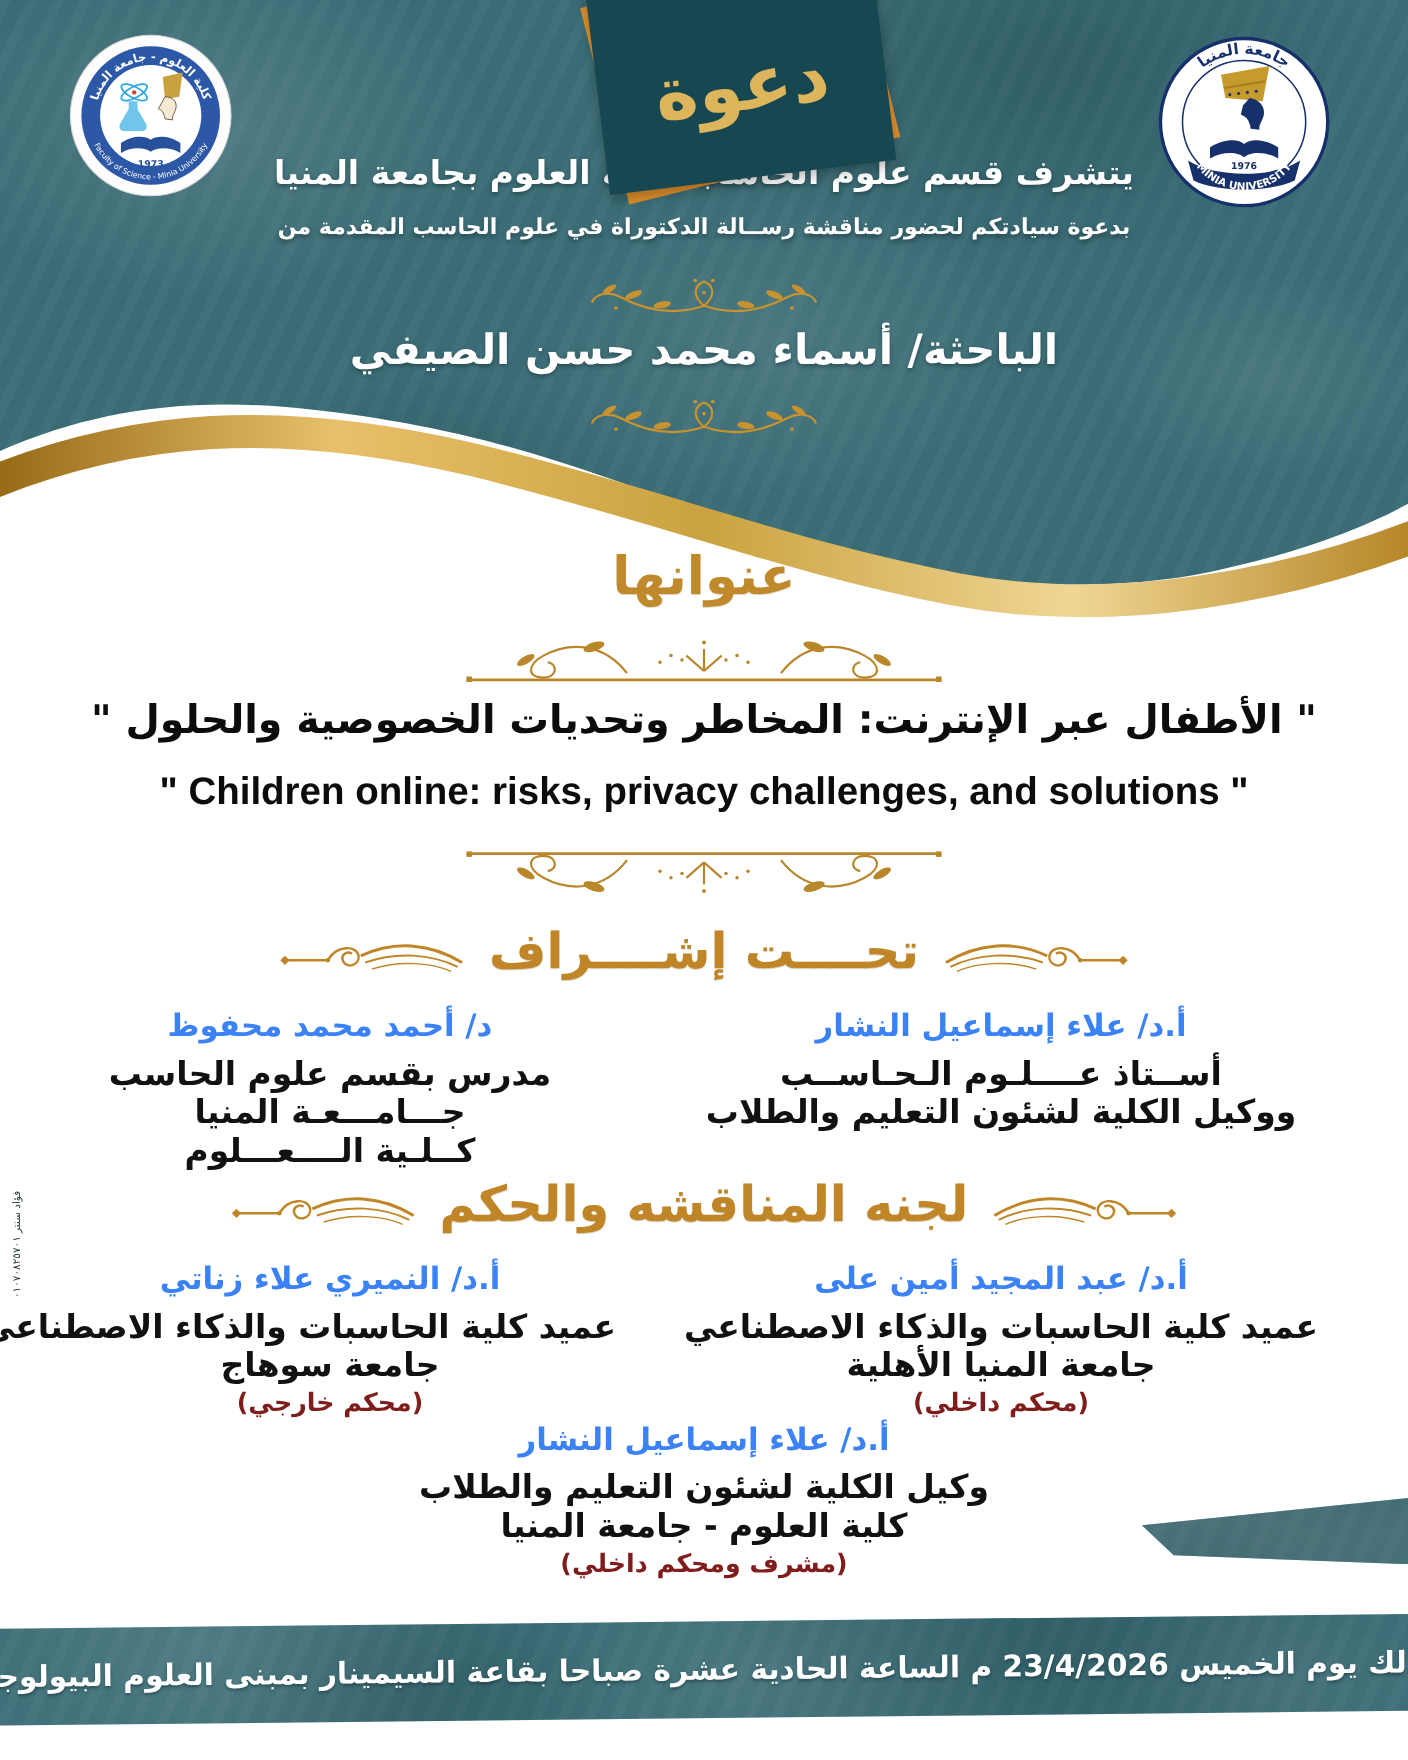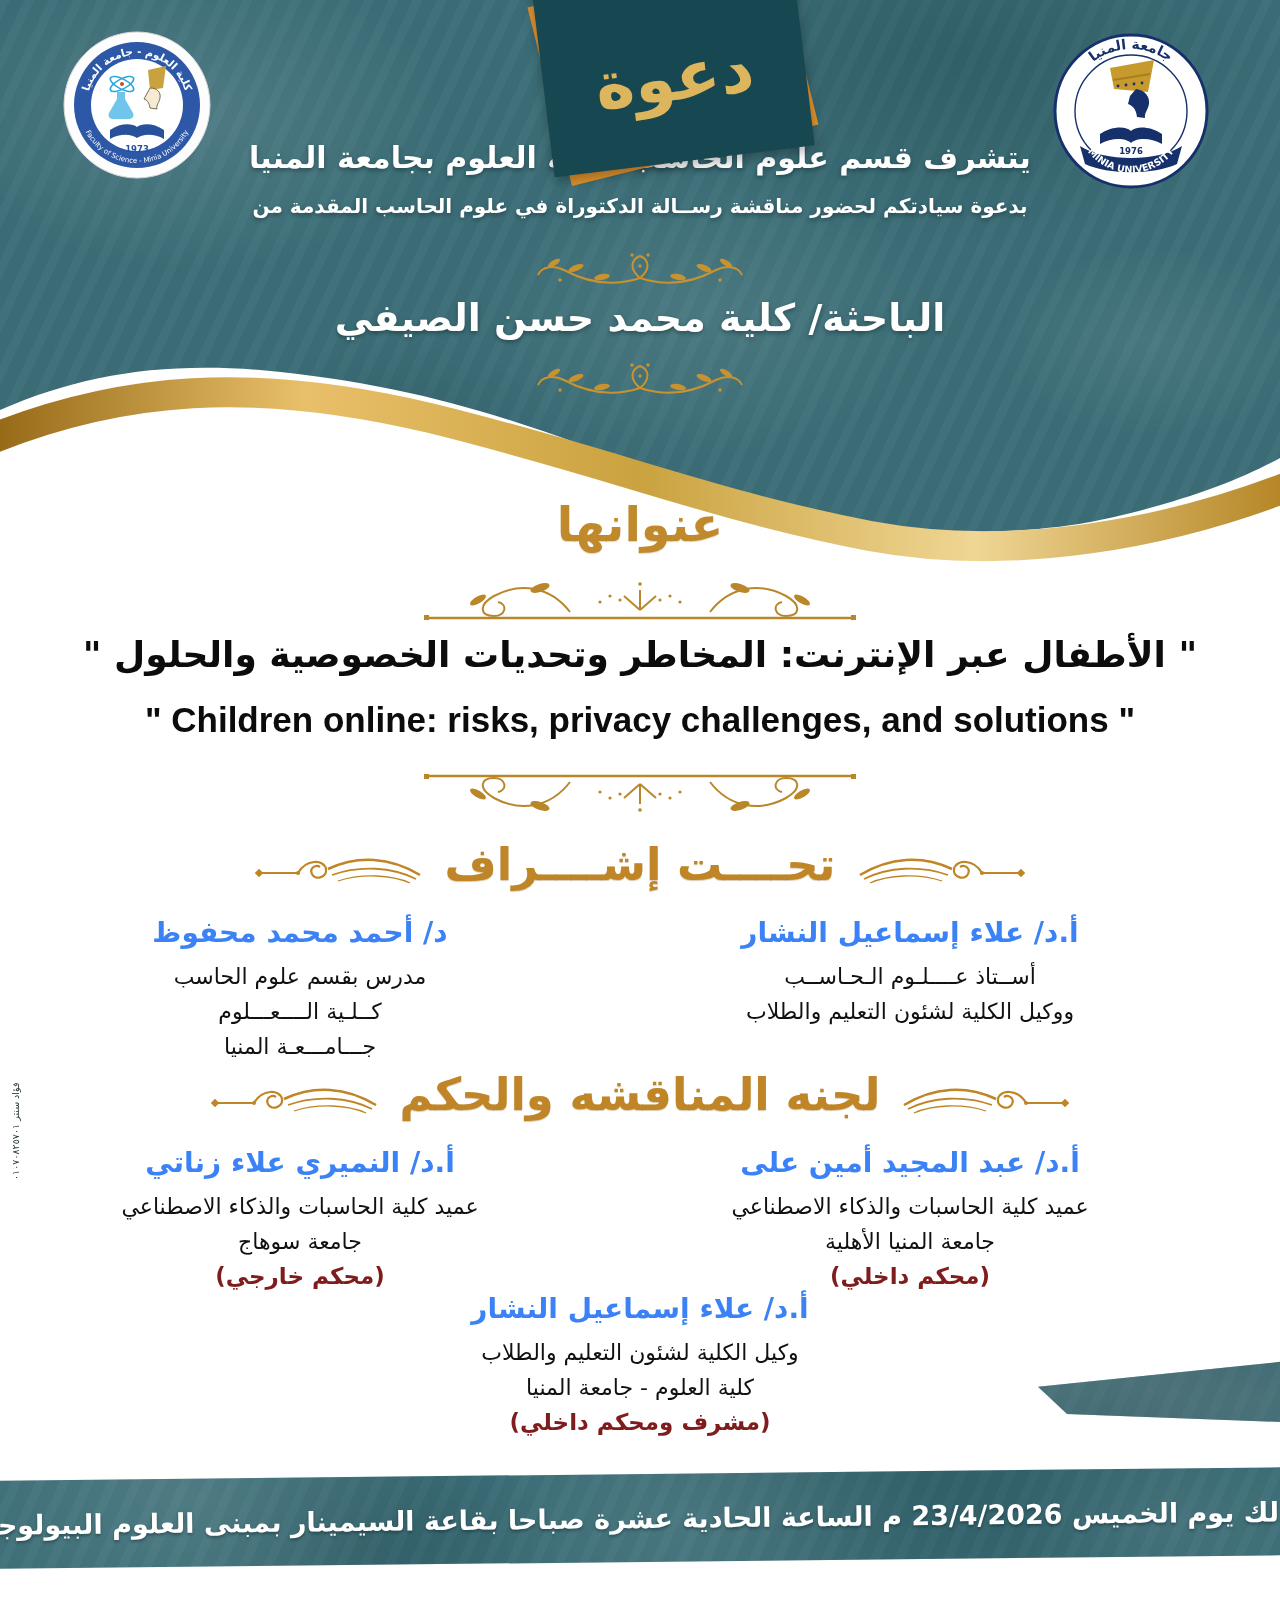--- a/index.html
+++ b/index.html
@@ -50,21 +50,21 @@
   .sect-head-row{left:0;width:1280px;display:flex;align-items:flex-end;justify-content:center;gap:20px;}
   .sect1{top:838px;}
   .sect2{top:1068px;}
   .sect-head{color:#bf8526;font-size:45px;font-weight:bold;white-space:nowrap;
     text-shadow:0 1px 1px rgba(120,80,10,.3);}
   .flourish{width:170px;height:36px;flex:0 0 auto;}
   .flip{transform:scaleX(-1);}
   
   .card{text-align:center;}
   .p-name{color:#3b82f6;font-size:28px;font-weight:bold;white-space:nowrap;margin-bottom:10px;}
-  .p-line{color:#111;font-size:22px;font-weight:normal;line-height:35px;white-space:nowrap;}
+  .p-line{color:#111;font-size:30px;font-weight:bold;line-height:35px;white-space:nowrap;}
   .p-role{color:#7f1d1d;font-size:23px;font-weight:bold;margin-top:4px;white-space:nowrap;}
   .sup-right{left:620px;top:916px;width:580px;}
   .sup-left{left:40px;top:916px;width:520px;}
   .com-right{left:620px;top:1146px;width:580px;}
   .com-left{left:40px;top:1146px;width:520px;}
   .com-center{left:320px;top:1292px;width:640px;}
   
   .wedge{left:1038px;top:1360px;width:242px;height:62px;z-index:3;
     clip-path:polygon(0 43%,100% 3%,100% 100%,12% 87%);}
   .footer-band{left:-12px;top:1474px;width:1304px;height:88px;z-index:3;
@@ -217,21 +217,21 @@
     <textPath href="#arcRBan" startOffset="50%" text-anchor="middle">MINIA UNIVERSITY</textPath>
   </text>
 </svg>
 
 <div class="abs content hline hline1" dir="rtl">يتشرف قسم علوم الحاسب بكلية العلوم بجامعة المنيا</div>
 <div class="abs content hline hline2" dir="rtl">بدعوة سيادتكم لحضور مناقشة رســالة الدكتوراة في علوم الحاسب المقدمة من</div>
 
 <svg class="abs content orn orn1" viewBox="0 0 300 46">
     <use href="#orn-cluster"></use>
   </svg>
-<div class="abs content hline researcher" dir="rtl">الباحثة/ كلية محمد حسن الصيفي</div>
+<div class="abs content hline researcher" dir="rtl">الباحثة/ أسماء محمد حسن الصيفي</div>
 <svg class="abs content orn orn2" viewBox="0 0 300 46">
     <use href="#orn-cluster"></use>
   </svg>
 
 <div class="abs content title-heading">عنوانها</div>
 <svg class="abs content divider div1" viewBox="0 0 440 58">
     <use href="#fancy-divider"></use>
   </svg>
 <div class="abs content title-ar" dir="rtl">" الأطفال عبر الإنترنت: المخاطر وتحديات الخصوصية والحلول "</div>
 <div class="abs content title-en" dir="ltr">" Children online: risks, privacy challenges, and solutions "</div>
@@ -250,22 +250,22 @@
 </div>
 
 <div class="abs content card sup-right" dir="rtl">
   <div class="p-name">أ.د/ علاء إسماعيل النشار</div>
   <div class="p-line">أســتاذ عــــلـوم الـحـاســب</div>
   <div class="p-line">ووكيل الكلية لشئون التعليم والطلاب</div>
 </div>
 <div class="abs content card sup-left" dir="rtl">
   <div class="p-name">د/ أحمد محمد محفوظ</div>
   <div class="p-line">مدرس بقسم علوم الحاسب</div>
+  <div class="p-line">جـــامـــعـة المنيا</div>
   <div class="p-line">كــلـية الــــعـــلوم</div>
-  <div class="p-line">جـــامـــعـة المنيا</div>
 </div>
 
 <div class="abs content sect-head-row sect2">
   <svg class="flourish" viewBox="0 0 170 36">
       <use href="#head-flourish"></use>
     </svg>
   <div class="sect-head" dir="rtl">لجنه المناقشه والحكم</div>
   <svg class="flourish flip" viewBox="0 0 170 36">
       <use href="#head-flourish"></use>
     </svg>

